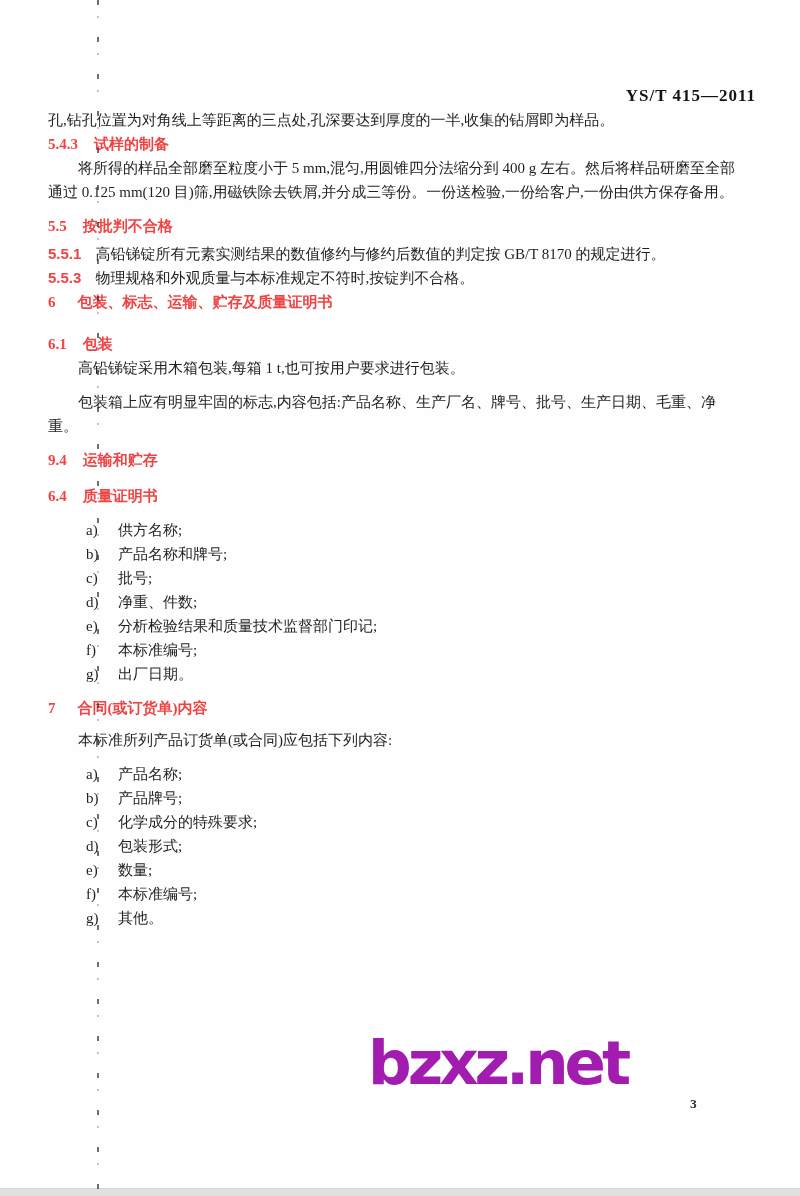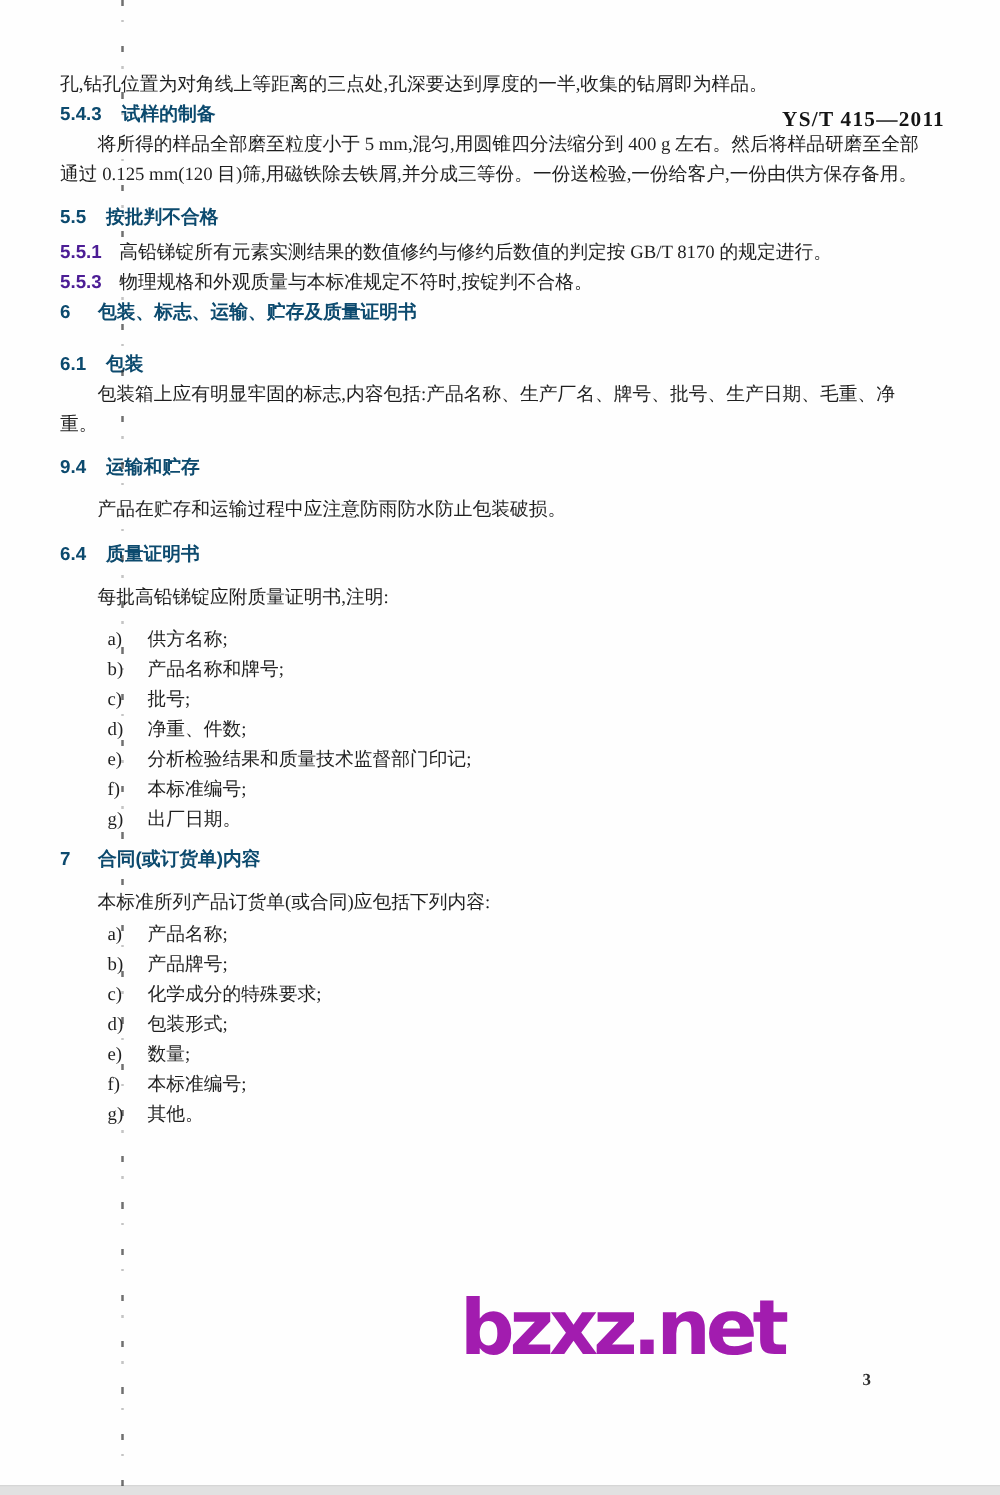--- a/index.html
+++ b/index.html
@@ -24,28 +24,28 @@
   }
   
   #std-code{
     position:absolute;top:86px;right:44px;z-index:2;
     font-family:Liberation Serif, serif;
     font-weight:700;font-size:17px;letter-spacing:1px;color:#141414;
   }
   
   #content{
     position:absolute;left:48px;top:0;width:694px;z-index:1;
-    padding-top:56px;
+    padding-top:108px;
     font-size:15px;line-height:24px;
   }
   #content > div{margin-top:0;}
-  .hd,.chap{font-family:Liberation Sans, sans-serif;font-weight:700;color:#0c4a6e;}
+  .hd,.chap{font-family:Liberation Serif, serif;font-weight:700;color:#ef4444;}
   .hd .num{margin-right:16px;}
   .chap .num{margin-right:22px;}
-  .clause .cnum{font-family:"Liberation Sans","DejaVu Sans",sans-serif;font-weight:700;margin-right:14px;color:#4c1d95;}
+  .clause .cnum{font-family:"Liberation Sans","DejaVu Sans",sans-serif;font-weight:700;margin-right:14px;color:#ef4444;}
   .para{text-indent:2em;}
   .li{display:flex;}
   .li .marker{display:inline-block;margin-left:38px;width:18px;margin-right:14px;flex:0 0 auto;}
   
   #content > div:nth-child(4){margin-top:10px;}
   #content > div:nth-child(5){margin-top:4px;}
   #content > div:nth-child(8){margin-top:18px;}
   #content > div:nth-child(9){}
   #content > div:nth-child(10){margin-top:10px;}
   #content > div:nth-child(11){margin-top:10px;}
@@ -84,25 +84,24 @@
   <div id="std-code">YS/T 415—2011</div>
   <div id="content">
       <div class="blk line">孔,钻孔位置为对角线上等距离的三点处,孔深要达到厚度的一半,收集的钻屑即为样品。</div>
       <div class="blk hd"><span class="num">5.4.3</span><span class="ttl">试样的制备</span></div>
       <div class="blk para">将所得的样品全部磨至粒度小于 5 mm,混匀,用圆锥四分法缩分到 400 g 左右。然后将样品研磨至全部通过 0.125 mm(120 目)筛,用磁铁除去铁屑,并分成三等份。一份送检验,一份给客户,一份由供方保存备用。</div>
       <div class="blk hd"><span class="num">5.5</span><span class="ttl">按批判不合格</span></div>
       <div class="blk clause"><span class="cnum">5.5.1</span><span class="ctext">高铅锑锭所有元素实测结果的数值修约与修约后数值的判定按 GB/T 8170 的规定进行。</span></div>
       <div class="blk clause"><span class="cnum">5.5.3</span><span class="ctext">物理规格和外观质量与本标准规定不符时,按锭判不合格。</span></div>
       <div class="blk chap"><span class="num">6</span><span class="ttl">包装、标志、运输、贮存及质量证明书</span></div>
       <div class="blk hd"><span class="num">6.1</span><span class="ttl">包装</span></div>
+      <div class="blk para">高铅锑锭采用木箱包装,每箱 1 t,也可按用户要求进行包装。</div>
       <div class="blk para">包装箱上应有明显牢固的标志,内容包括:产品名称、生产厂名、牌号、批号、生产日期、毛重、净重。</div>
       <div class="blk hd"><span class="num">9.4</span><span class="ttl">运输和贮存</span></div>
-      <div class="blk para">产品在贮存和运输过程中应注意防雨防水防止包装破损。</div>
       <div class="blk hd"><span class="num">6.4</span><span class="ttl">质量证明书</span></div>
-      <div class="blk para">每批高铅锑锭应附质量证明书,注明:</div>
       <div class="blk list">
         <div class="li">
           <span class="marker">a)</span>
           <span class="litext">供方名称;</span>
         </div>
         <div class="li">
           <span class="marker">b)</span>
           <span class="litext">产品名称和牌号;</span>
         </div>
         <div class="li">

